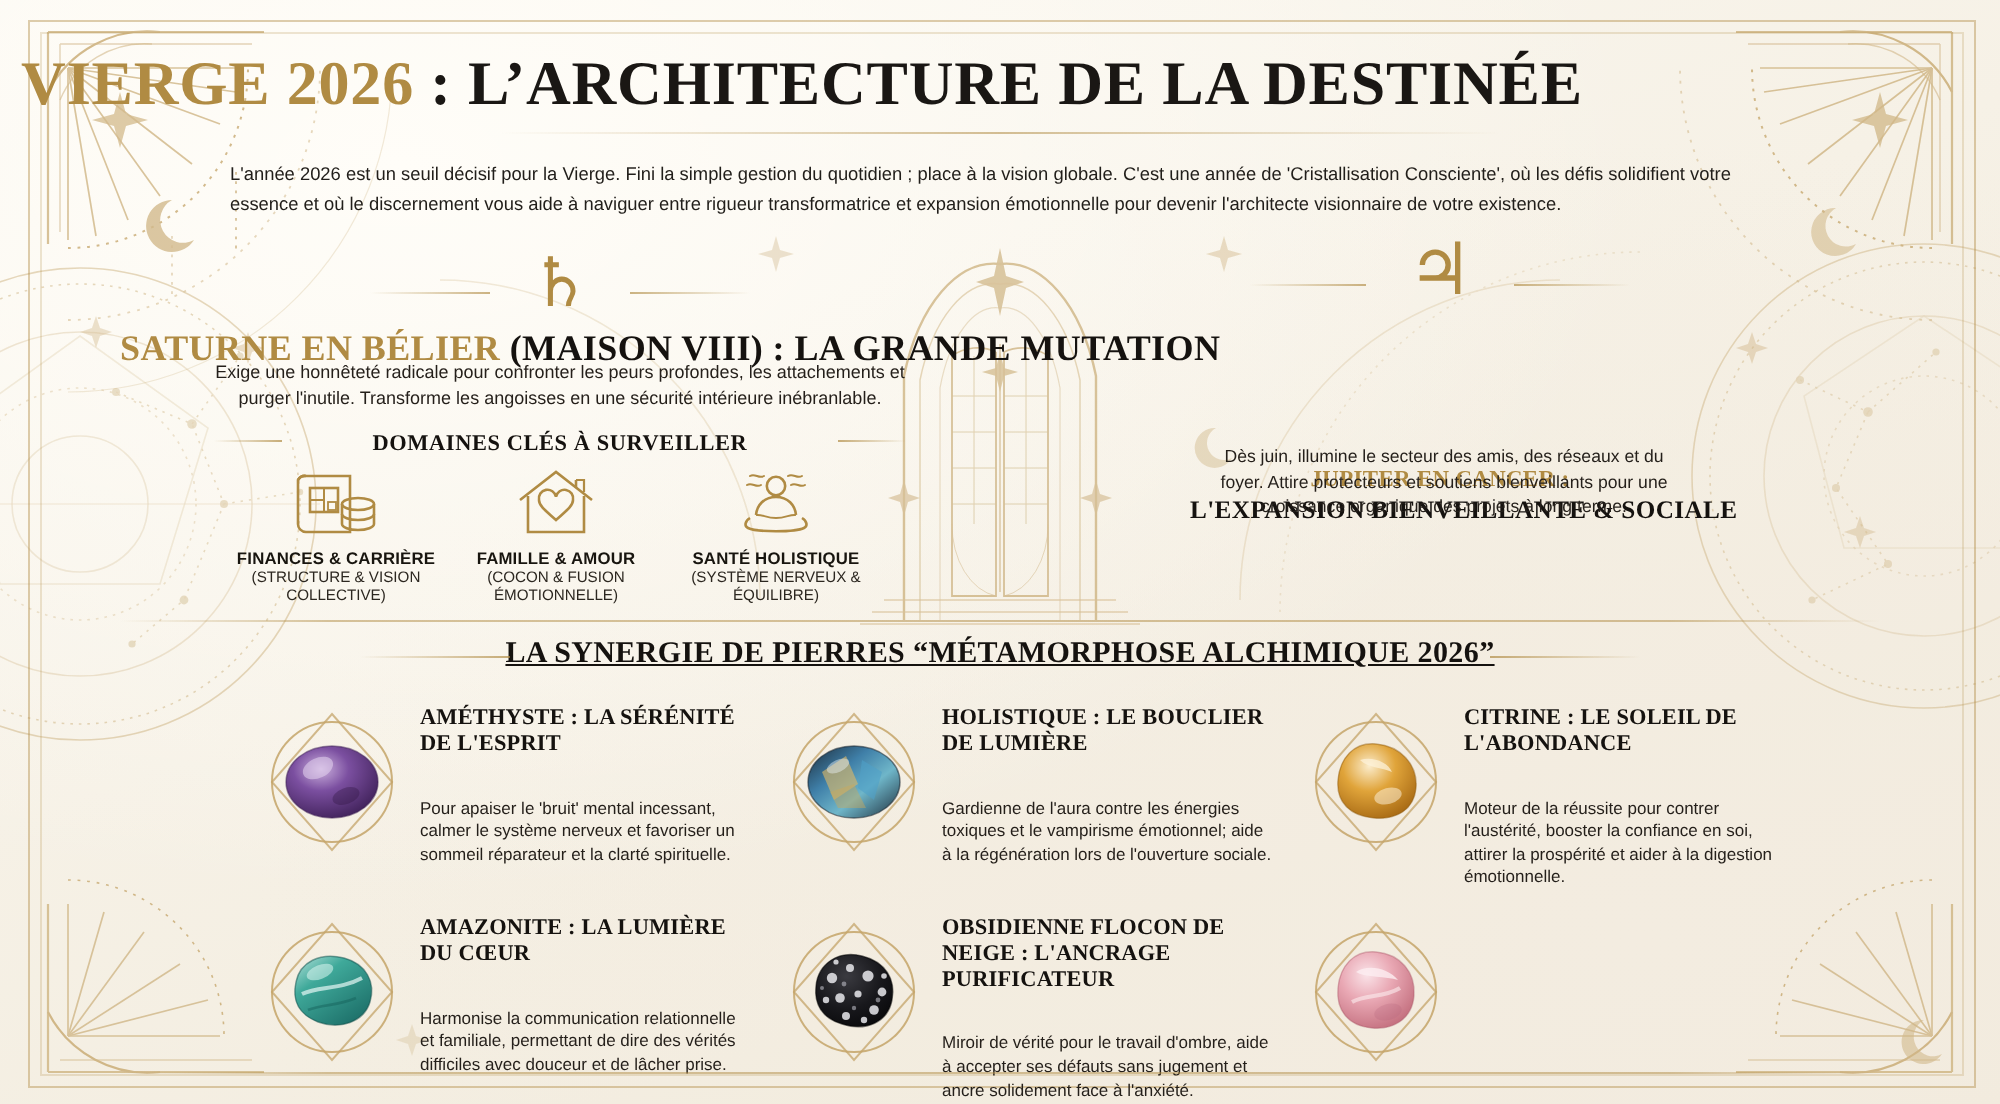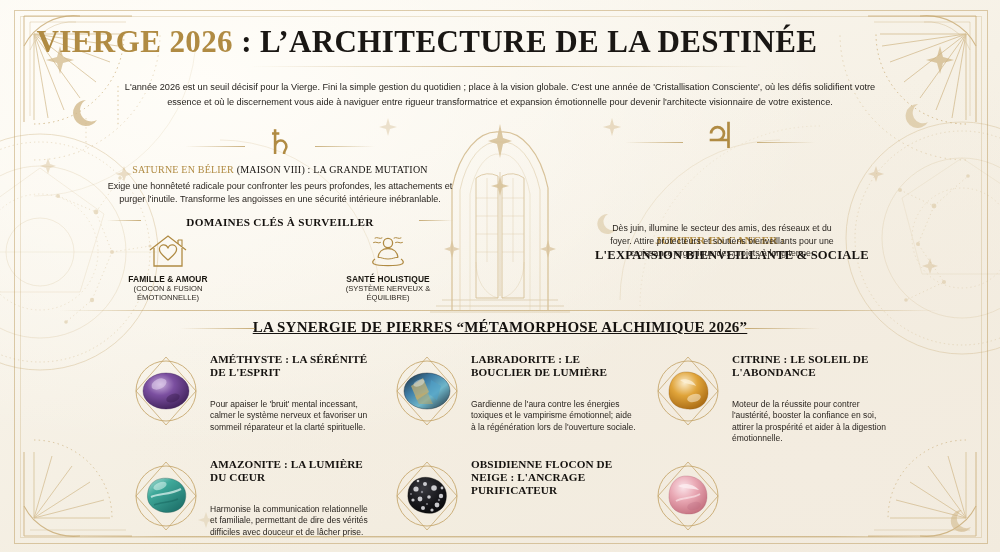--- a/index.html
+++ b/index.html
@@ -14,53 +14,53 @@
     background:
       radial-gradient(ellipse at 20% 15%, #fffdf8 0%, rgba(255,253,248,0) 55%),
       radial-gradient(ellipse at 82% 85%, #f3ece0 0%, rgba(243,236,224,0) 60%),
       linear-gradient(160deg,#fbf8f1 0%,#f6f1e6 45%,#f0e9da 100%);
   }
   .deco{position:absolute;pointer-events:none;}
   .layer-bg{z-index:1}
   .content{position:relative;z-index:10;}
 
   
-  .title-wrap{position:absolute;left:0;top:24px;width:802px;text-align:center;padding-left:26px;}
+  .title-wrap{position:absolute;left:0;top:24px;width:802px;text-align:center;}
   .title{
     font-family:"Liberation Serif",serif;
     font-size:31px;font-weight:700;letter-spacing:.4px;
     white-space:nowrap;
   }
   .title .gold{color:#b08b43;}
   .title .dark{color:#1a1714;}
   .title-rule{
     position:absolute;left:250px;top:66px;width:500px;height:1px;
     background:linear-gradient(to right,rgba(176,139,67,0) 0%,rgba(176,139,67,.55) 50%,rgba(176,139,67,0) 100%);
   }
 
   
   .intro{
     position:absolute;left:115px;top:80px;width:770px;
-    text-align:center;font-size:9.2px;line-height:14.5px;color:#211e1a;
+    text-align:left;font-size:9.2px;line-height:14.5px;color:#211e1a;
     font-weight:400;
   }
 
   
   .sat-sym-row{position:absolute;left:185px;top:126px;width:190px;height:40px;}
   .sat-sym{
     position:absolute;left:50%;top:-4px;transform:translateX(-50%);
     font-size:34px;color:#b08b43;font-family:"DejaVu Sans",sans-serif;line-height:40px;
   }
   .sat-line-l,.sat-line-r{position:absolute;top:20px;height:1px;width:60px;}
   .sat-line-l{left:0;background:linear-gradient(to right,rgba(176,139,67,0),rgba(176,139,67,.65));}
   .sat-line-r{right:0;background:linear-gradient(to left,rgba(176,139,67,0),rgba(176,139,67,.65));}
 
   .sat-title{
     position:absolute;left:60px;top:164px;width:440px;text-align:center;
-    font-family:"Liberation Serif",serif;font-size:10px;font-weight:400;
+    font-family:"Liberation Serif",serif;font-size:18px;font-weight:700;
     letter-spacing:.2px;white-space:nowrap;
   }
   .sat-title .gold{color:#b08b43;}
   .sat-title .dark{color:#15120f;}
   .sat-body{
     position:absolute;left:95px;top:180px;width:370px;text-align:center;
     font-size:9px;line-height:13px;color:#241f1a;
   }
 
   
@@ -360,20 +360,36 @@
     <div class="sat-body">Exige une honnêteté radicale pour confronter les peurs profondes, les attachements et purger l'inutile. Transforme les angoisses en une sécurité intérieure inébranlable.</div>
 
     <div class="dom-head">
       <span class="l"></span>
       <span class="txt">DOMAINES CLÉS À SURVEILLER</span>
       <span class="r"></span>
     </div>
 
     <div class="domains">
 
+      <div class="domain">
+        <div class="ic">
+          <svg width="46" height="38" viewBox="0 0 46 38" fill="none" stroke="#b08b43" stroke-width="1.3">
+            <path d="M4,8 L4,30 a4,4 0 0 0 4,4 L30,34 L30,6 L8,6 a4,4 0 0 0 -4,2 Z"></path>
+            <path d="M4,8 a4,4 0 0 1 4,-2"></path>
+            <rect x="10" y="12" width="14" height="12"></rect>
+            <path d="M10,18 L17,18 M17,12 L17,24" stroke-width="1"></path>
+            <rect x="19" y="19" width="4" height="4" stroke-width="0.9"></rect>
+            <ellipse cx="34" cy="20" rx="8" ry="3"></ellipse>
+            <path d="M26,20 L26,25 a8,3 0 0 0 16,0 L42,20"></path>
+            <path d="M26,25 L26,30 a8,3 0 0 0 16,0 L42,25"></path>
+          </svg>
+        </div>
+        <div class="nm">FINANCES &amp; CARRIÈRE</div>
+        <div class="sub">(STRUCTURE &amp; VISION COLLECTIVE)</div>
+      </div>
 
       <div class="domain">
         <div class="ic">
           <svg width="44" height="38" viewBox="0 0 44 38" fill="none" stroke="#b08b43" stroke-width="1.3">
             <path d="M4,18 L22,4 L40,18"></path>
             <path d="M8,16 L8,34 L36,34 L36,16"></path>
             <path d="M32,8 L32,12"></path>
             <path d="M32,8 L36,8 L36,14" stroke-width="1.1"></path>
             <path d="M22,28 C17,23.5 13.5,21 13.5,18 a4.3,4.3 0 0 1 8.5,-1.6 a4.3,4.3 0 0 1 8.5,1.6 C30.5,21 27,23.5 22,28 Z"></path>
           </svg>
@@ -467,21 +483,21 @@
             </defs>
             <ellipse cx="38" cy="43" rx="23" ry="18" fill="url(#gL)"></ellipse>
             <path d="M22,38 L34,30 L40,44 L28,52 Z" fill="#d6b56a" opacity="0.65"></path>
             <path d="M42,32 L52,38 L48,52 L40,46 Z" fill="#4fa0c8" opacity="0.6"></path>
             <path d="M26,48 L38,44 L44,56 L30,56 Z" fill="#c9a85c" opacity="0.45"></path>
             <ellipse cx="30" cy="35" rx="6" ry="3" fill="#e8f2f6" opacity="0.45" transform="rotate(-25 30 35)"></ellipse>
             <ellipse cx="38" cy="43" rx="23" ry="18" fill="none" stroke="#14202b" stroke-width="0.7" opacity="0.55"></ellipse>
           </svg>
         </div>
         <div class="txtcol">
-          <div class="sname">LABRADORITE : LE BOUCLIER DE LUMIÈRE</div>
+          <div class="sname">HOLISTIQUE : LE BOUCLIER DE LUMIÈRE</div>
           <div class="sdesc">Gardienne de l'aura contre les énergies toxiques et le vampirisme émotionnel; aide à la régénération lors de l'ouverture sociale.</div>
         </div>
       </div>
 
       <div class="stone">
         <div class="frame">
           <svg width="76" height="86" viewBox="0 0 76 86">
             <g fill="none" stroke="#c4a469" stroke-width="1">
               <circle cx="38" cy="43" r="30" opacity="0.85"></circle>
               <path d="M38,9 L68,43 L38,77 L8,43 Z" opacity="0.75"></path>
@@ -565,20 +581,21 @@
               <circle cx="33" cy="39" r="1.2"></circle>
                 <circle cx="50" cy="47" r="1.2"></circle>
               <circle cx="38" cy="51" r="1.1"></circle>
                 <circle cx="22" cy="41" r="1"></circle>
             </g>
             <path d="M19,40 C20,29 30,22 42,25 C54,28 59,37 57,47 C55,58 44,63 32,59 C22,56 18,49 19,40 Z" fill="none" stroke="#000" stroke-width="0.7" opacity="0.5"></path>
           </svg>
         </div>
         <div class="txtcol">
           <div class="sname">OBSIDIENNE FLOCON DE NEIGE : L'ANCRAGE PURIFICATEUR</div>
+          <div class="sdesc">Miroir de vérité pour le travail d'ombre, aide à accepter ses défauts sans jugement et ancre solidement face à l'anxiété.</div>
         </div>
       </div>
 
       <div class="stone">
         <div class="frame">
           <svg width="76" height="86" viewBox="0 0 76 86">
             <g fill="none" stroke="#c4a469" stroke-width="1">
               <circle cx="38" cy="43" r="30" opacity="0.85"></circle>
               <path d="M38,9 L68,43 L38,77 L8,43 Z" opacity="0.75"></path>
             </g>

